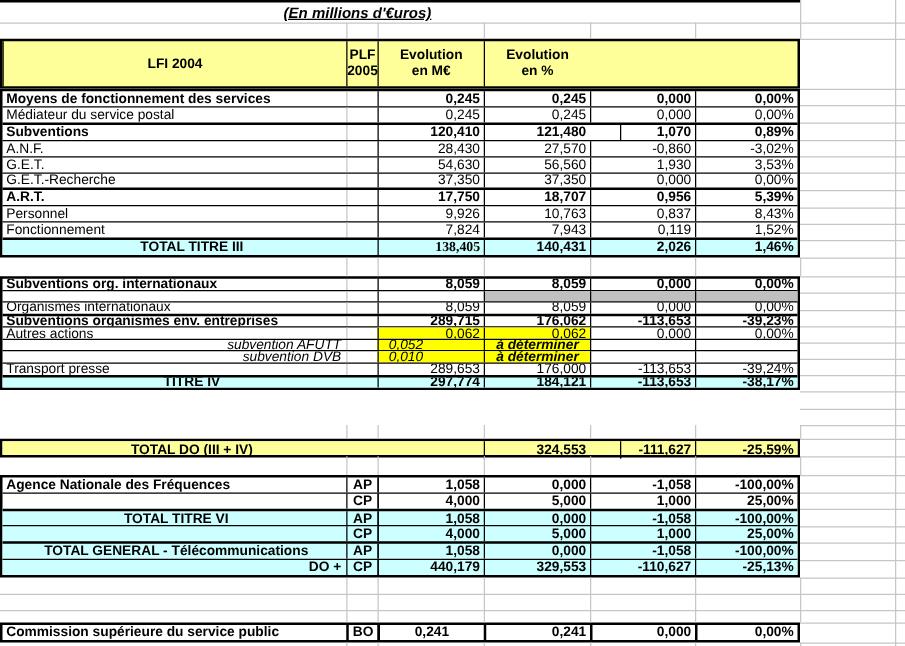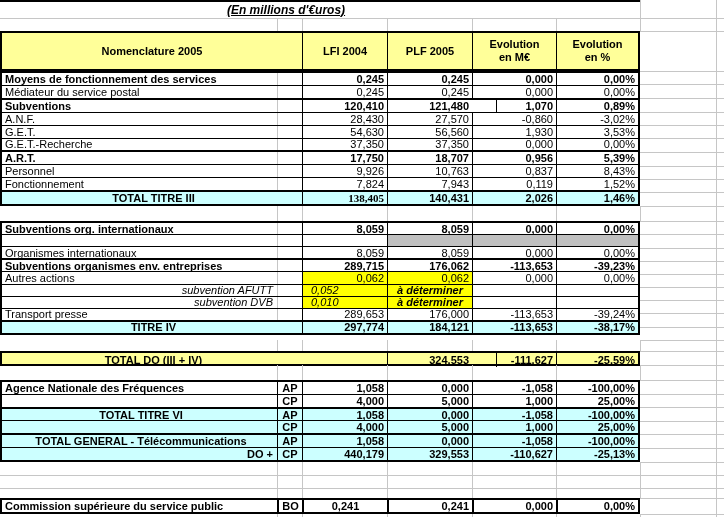--- a/index.html
+++ b/index.html
@@ -34,21 +34,20 @@
   #header .span2{grid-column:1 / span 2;}
 </style>
 </head>
 <body>
 
 <div id="sheet">
   <div id="topline"></div>
   <div id="title">(En millions d'€uros)</div>
 
   <div id="header">
-    <div class="hcell span2">Nomenclature 2005</div>
     <div class="hcell vline">LFI 2004</div>
     <div class="hcell vline">PLF 2005</div>
     <div class="hcell vline">
       <div>Evolution</div>
       <div>en M€</div>
     </div>
     <div class="hcell vline">
       <div>Evolution</div>
       <div>en %</div>
     </div>
@@ -128,21 +127,21 @@
         <div class="cell val" style="justify-content: flex-end;">1,52%</div>
       </div>
       <div class="trow bg-cyan" style="border-top: 2px solid rgb(0, 0, 0);">
         <div class="cell label merge b" style="justify-content: center;">TOTAL TITRE III</div>
         <div class="cell val b" style="justify-content: flex-end; font-family: Liberation Serif, serif;">138,405</div>
         <div class="cell val b" style="justify-content: flex-end;">140,431</div>
         <div class="cell val b" style="justify-content: flex-end;">2,026</div>
         <div class="cell val b" style="justify-content: flex-end; padding-left: 40px;">1,46%</div>
       </div>
     </div>
-    <div class="section" style="top: 221px; height: 114px;">
+    <div class="section" style="top: 221px; height: 91px;">
       <div class="trow">
         <div class="cell label b" style="justify-content: flex-start;">Subventions org. internationaux</div>
         <div class="cell sub gray"></div>
         <div class="cell val b" style="justify-content: flex-end;">8,059</div>
         <div class="cell val b" style="justify-content: flex-end;">8,059</div>
         <div class="cell val b" style="justify-content: flex-end;">0,000</div>
         <div class="cell val b" style="justify-content: flex-end;">0,00%</div>
       </div>
       <div class="trow" style="border-top: 1px solid rgb(0, 0, 0);">
         <div class="cell label" style="justify-content: flex-start;"></div>

